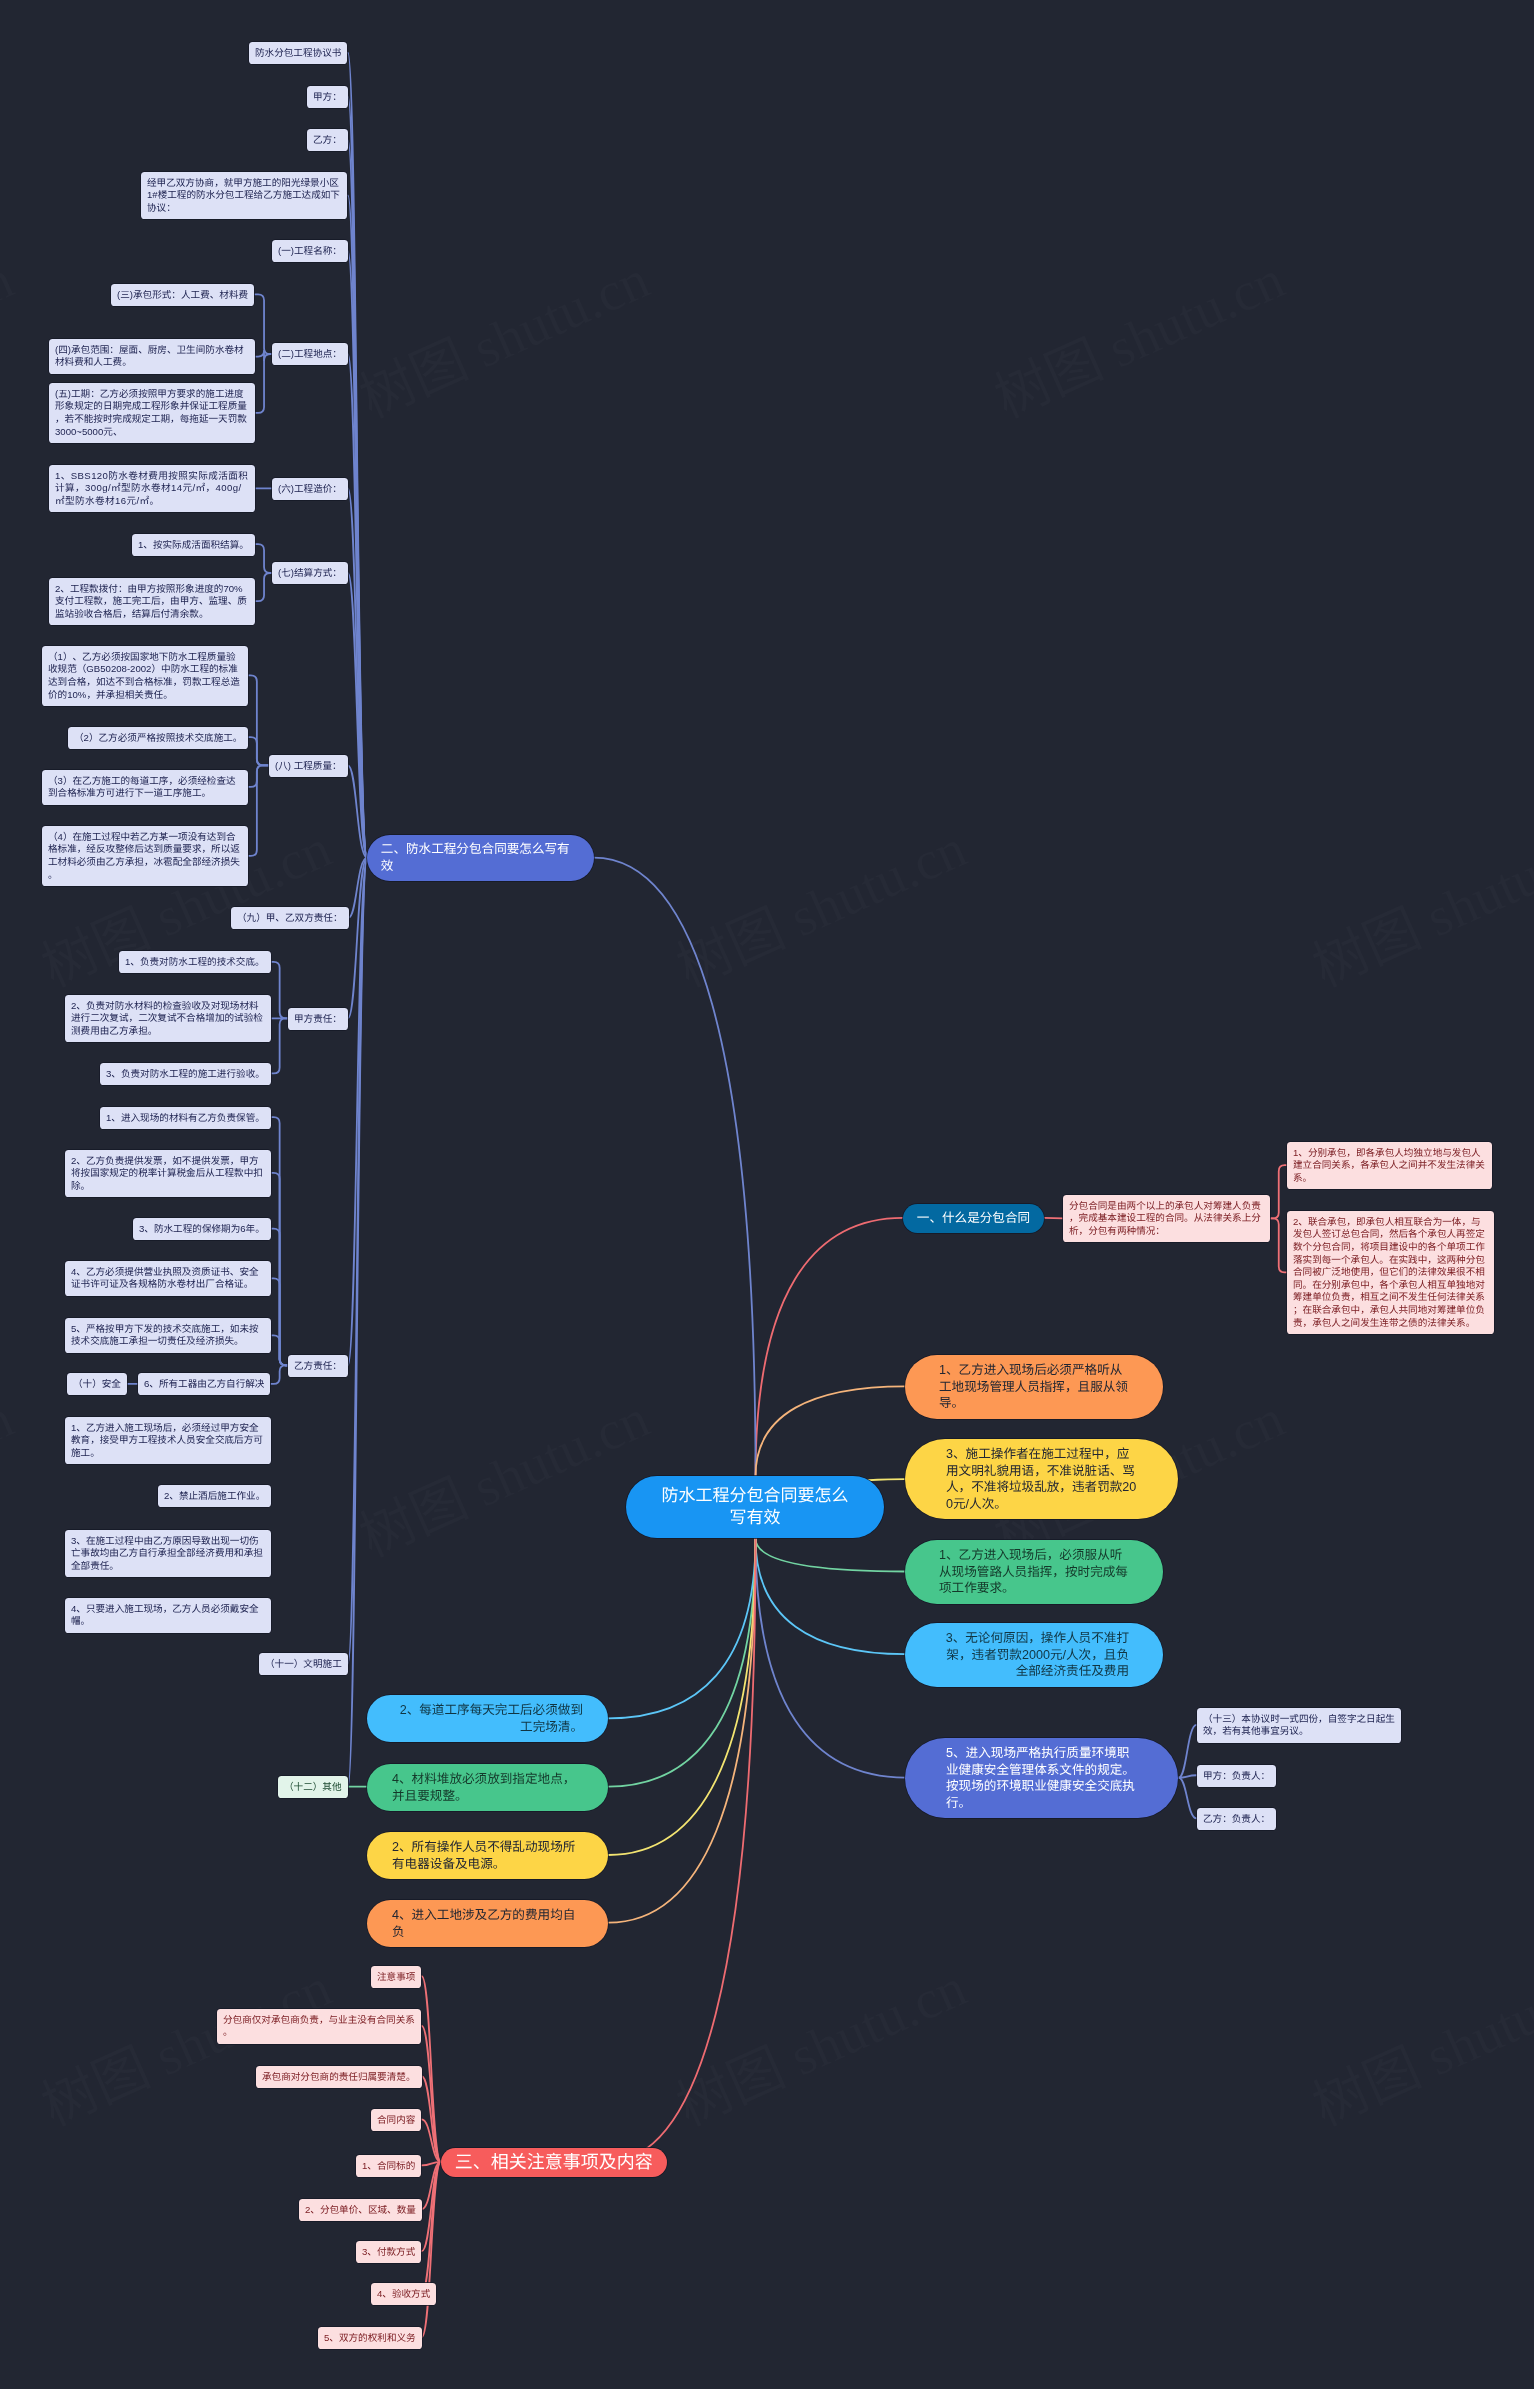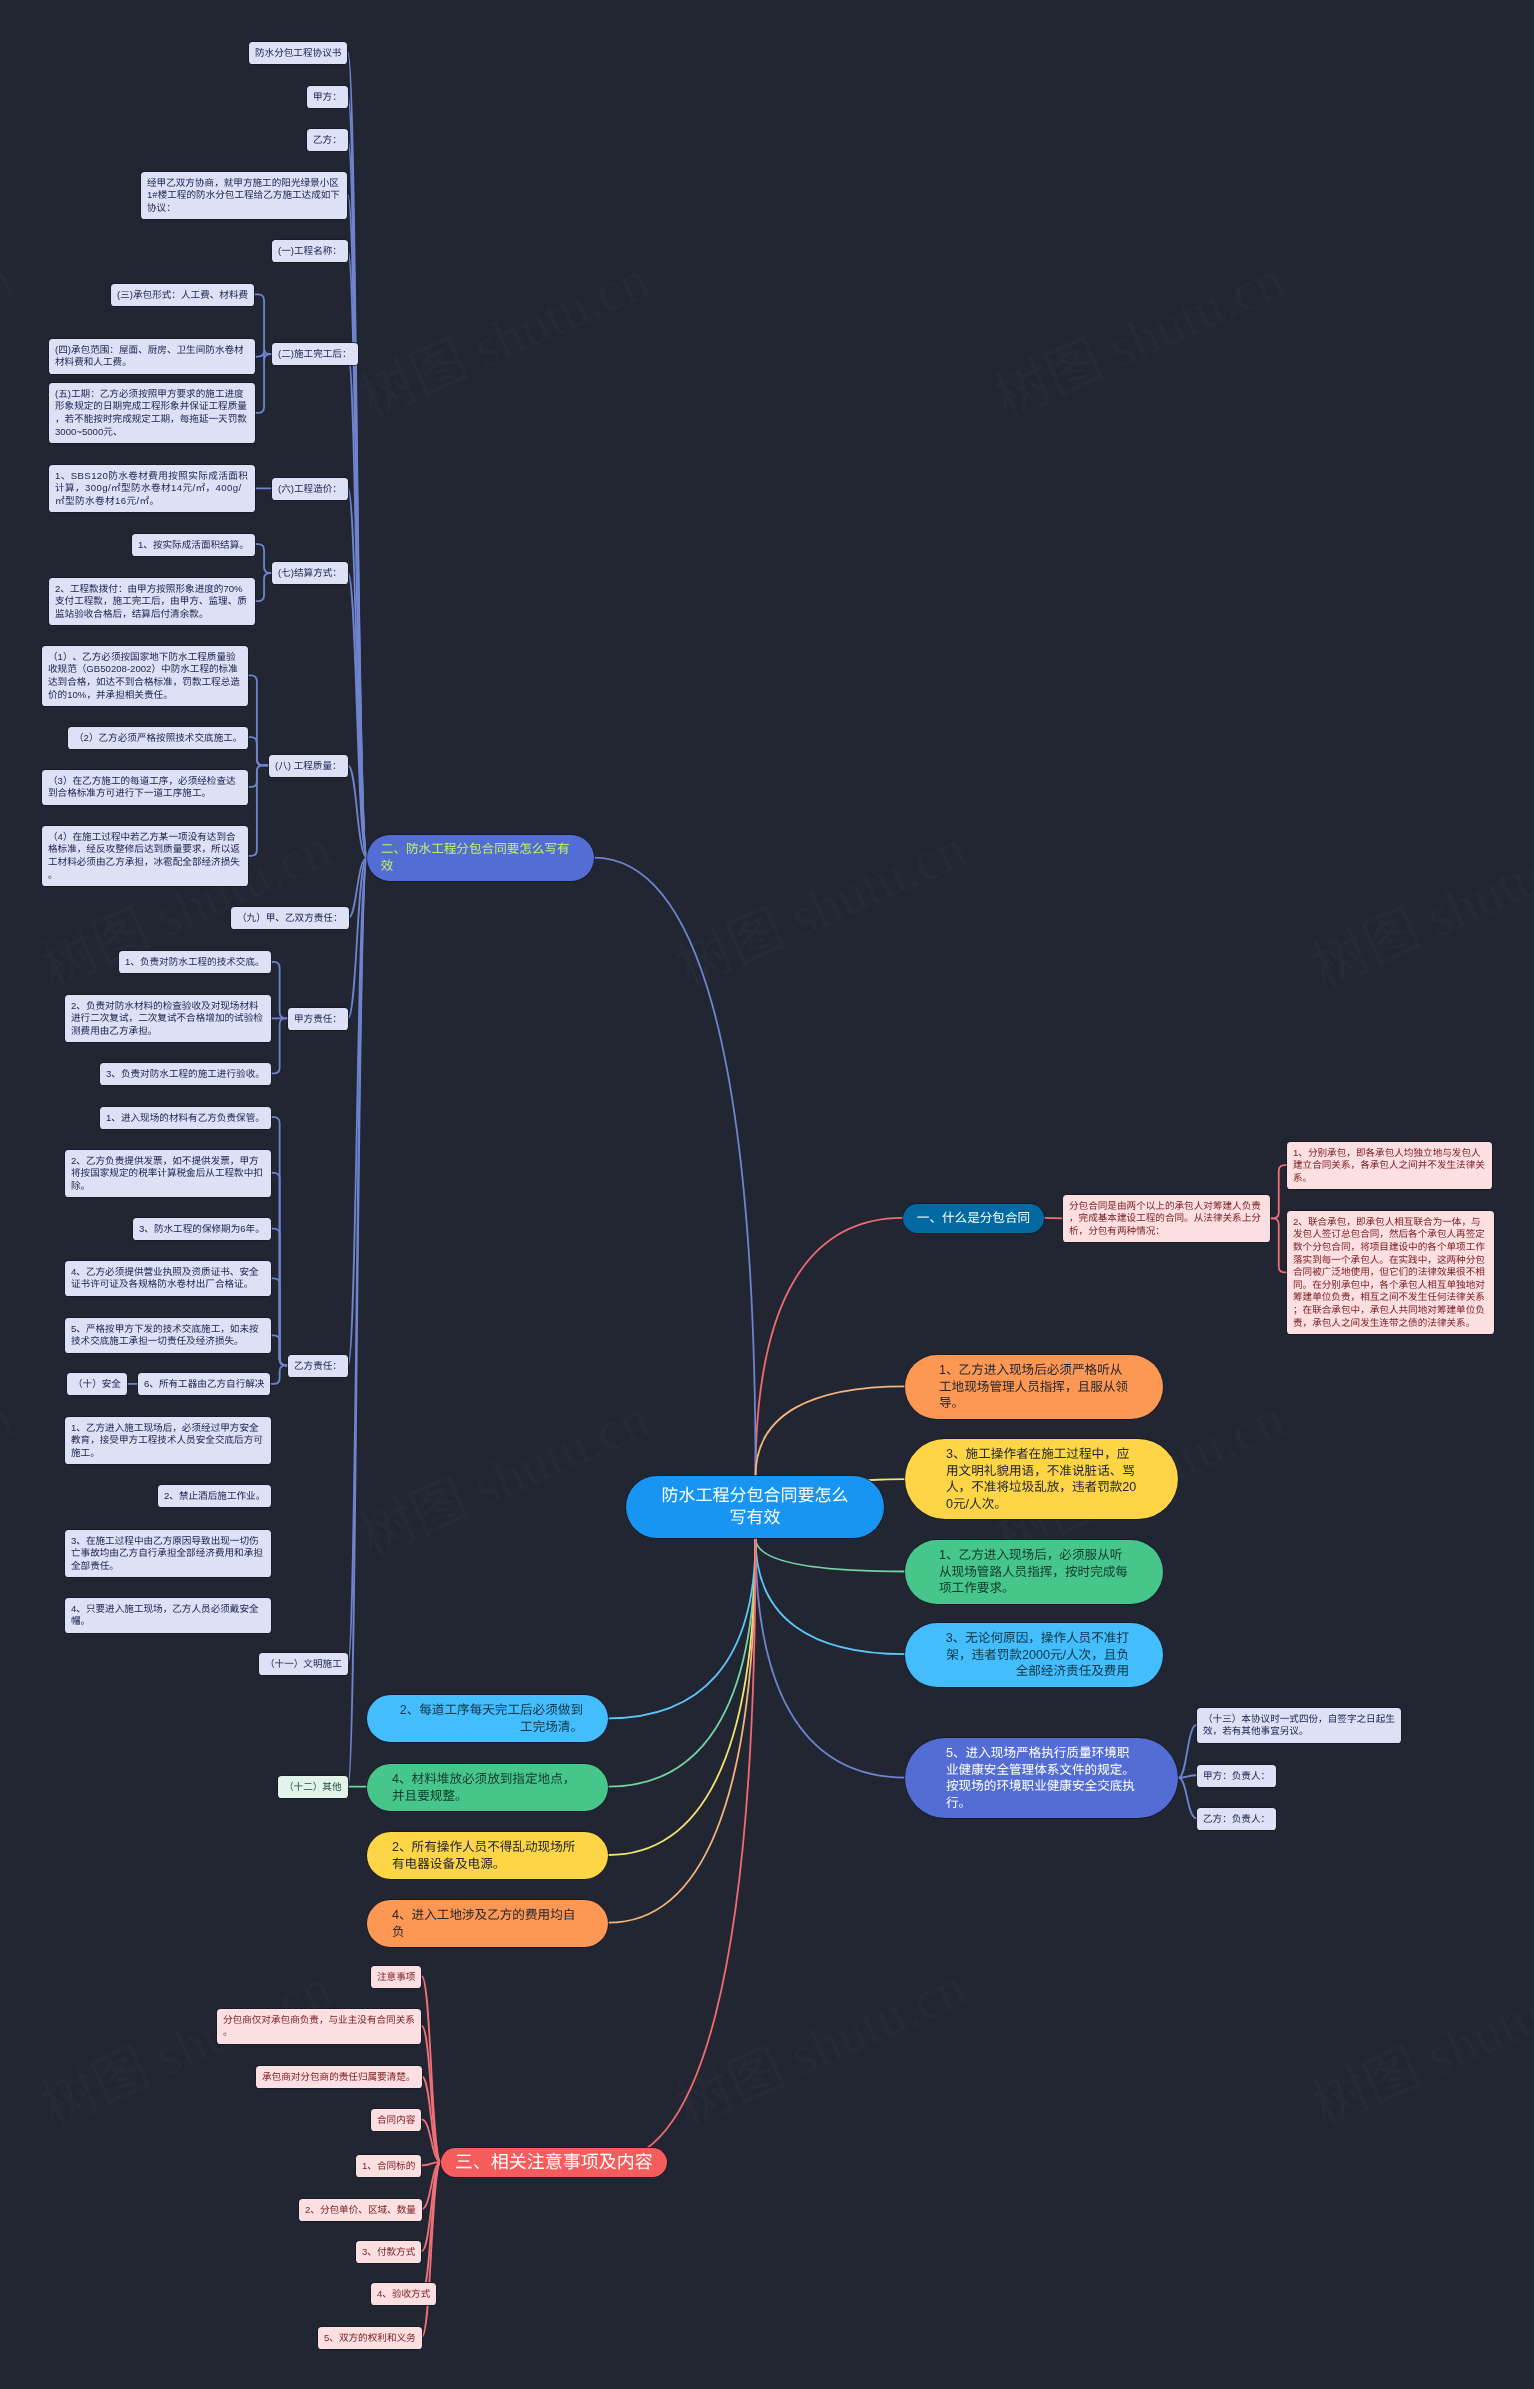--- a/index.html
+++ b/index.html
@@ -13,21 +13,21 @@
 #links{position:absolute;left:0;top:0;z-index:2;}
 .node{position:absolute;z-index:3;border-radius:3.6px;font-size:9.6px;line-height:12.6px;
   padding:4.8px 6px;line-break:anywhere;width:max-content;
   text-spacing-trim:space-all;font-kerning:none;
   box-shadow:0 0 0 0.7px #151826;}
 .node.lav{background:#dde1f6;color:#202552;}
 .node.lav-green{background:#e2f4ea;color:#1d4a31;}
 .node.pink{background:#fcdfe0;color:#7d2025;}
 .node.root{background:#1895f3;color:#ffffff;font-size:17px;line-height:22px;
   border-radius:31px;padding:9px 30px;text-align:center;}
-.node.pill-violet{background:#546dd4;color:#bef264;font-size:12.6px;line-height:17px;
+.node.pill-violet{background:#546dd4;color:#ffffff;font-size:12.6px;line-height:17px;
   border-radius:23px;padding:6px 13.8px;}
 .node.pill-red2{background:#0369a1;color:#fff;font-size:12.6px;line-height:17px;
   border-radius:14.4px;padding:6px 13.8px;text-align:center;}
 .node.pill-red{background:#f75c5c;color:#fff;font-size:18px;line-height:17px;
   border-radius:14.4px;padding:6px 13.8px;text-align:center;}
 .node.orange{background:#fd9854;color:#222632;}
 .node.yellow{background:#fdd546;color:#222632;}
 .node.green{background:#47c68c;color:#14382a;}
 .node.cyan{background:#43bdfd;color:#103542;text-align:right;}
 .node.violet{background:#546dd4;color:#fff;}
@@ -125,21 +125,21 @@
       <div class="node pill-red2 c" style="max-width: 240px; left: 903px; top: 1204px;">一、什么是分包合同</div>
       <div class="node pink" style="max-width: 207px; left: 1063px; top: 1195px;">分包合同是由两个以上的承包人对筹建人负责，完成基本建设工程的合同。从法律关系上分析，分包有两种情况：</div>
       <div class="node pink" style="max-width: 205px; left: 1287px; top: 1142px;">1、分别承包，即各承包人均独立地与发包人建立合同关系，各承包人之间并不发生法律关系。</div>
       <div class="node pink" style="max-width: 207px; left: 1287px; top: 1211px;">2、联合承包，即承包人相互联合为一体，与发包人签订总包合同，然后各个承包人再签定数个分包合同，将项目建设中的各个单项工作落实到每一个承包人。在实践中，这两种分包合同被广泛地使用，但它们的法律效果很不相同。在分别承包中，各个承包人相互单独地对筹建单位负责，相互之间不发生任何法律关系；在联合承包中，承包人共同地对筹建单位负责，承包人之间发生连带之债的法律关系。</div>
       <div class="node pill-violet" style="max-width: 227px; left: 367px; top: 835px;">二、防水工程分包合同要怎么写有效</div>
       <div class="node lav c" style="max-width: 240px; left: 249px; top: 42px;">防水分包工程协议书</div>
       <div class="node lav c" style="max-width: 240px; left: 307px; top: 86px;">甲方：</div>
       <div class="node lav c" style="max-width: 240px; left: 307px; top: 129px;">乙方：</div>
       <div class="node lav" style="max-width: 206px; left: 141px; top: 172px;">经甲乙双方协商，就甲方施工的阳光绿景小区1#楼工程的防水分包工程给乙方施工达成如下协议：</div>
       <div class="node lav c" style="max-width: 240px; left: 272px; top: 240px;">(一)工程名称：</div>
-      <div class="node lav c" style="max-width: 240px; left: 272px; top: 343px;">(二)施工完工后：</div>
+      <div class="node lav c" style="max-width: 240px; left: 272px; top: 343px;">(二)工程地点：</div>
       <div class="node lav c" style="max-width: 240px; left: 111px; top: 284px;">(三)承包形式：人工费、材料费</div>
       <div class="node lav" style="max-width: 206px; left: 49px; top: 339px;">(四)承包范围：屋面、厨房、卫生间防水卷材材料费和人工费。</div>
       <div class="node lav" style="max-width: 206px; left: 49px; top: 383px;">(五)工期：乙方必须按照甲方要求的施工进度形象规定的日期完成工程形象并保证工程质量，若不能按时完成规定工期，每拖延一天罚款3000~5000元、</div>
       <div class="node lav c" style="max-width: 240px; left: 272px; top: 478px;">(六)工程造价：</div>
       <div class="node lav" style="max-width: 206px; letter-spacing: 0.4px; left: 49px; top: 465px;">1、SBS120防水卷材费用按照实际成活面积计算，300g/㎡型防水卷材14元/㎡，400g/㎡型防水卷材16元/㎡。</div>
       <div class="node lav c" style="max-width: 240px; left: 272px; top: 562px;">(七)结算方式：</div>
       <div class="node lav c" style="max-width: 240px; left: 132px; top: 534px;">1、按实际成活面积结算。</div>
       <div class="node lav" style="max-width: 206px; left: 49px; top: 578px;">2、工程款拨付：由甲方按照形象进度的70%支付工程款，施工完工后，由甲方、监理、质监站验收合格后，结算后付清余款。</div>
       <div class="node lav c" style="max-width: 240px; left: 269px; top: 755px;">(八) 工程质量：</div>
       <div class="node lav" style="max-width: 206px; left: 42px; top: 646px;">（1）、乙方必须按国家地下防水工程质量验收规范（GB50208-2002）中防水工程的标准达到合格，如达不到合格标准，罚款工程总造价的10%，并承担相关责任。</div>

